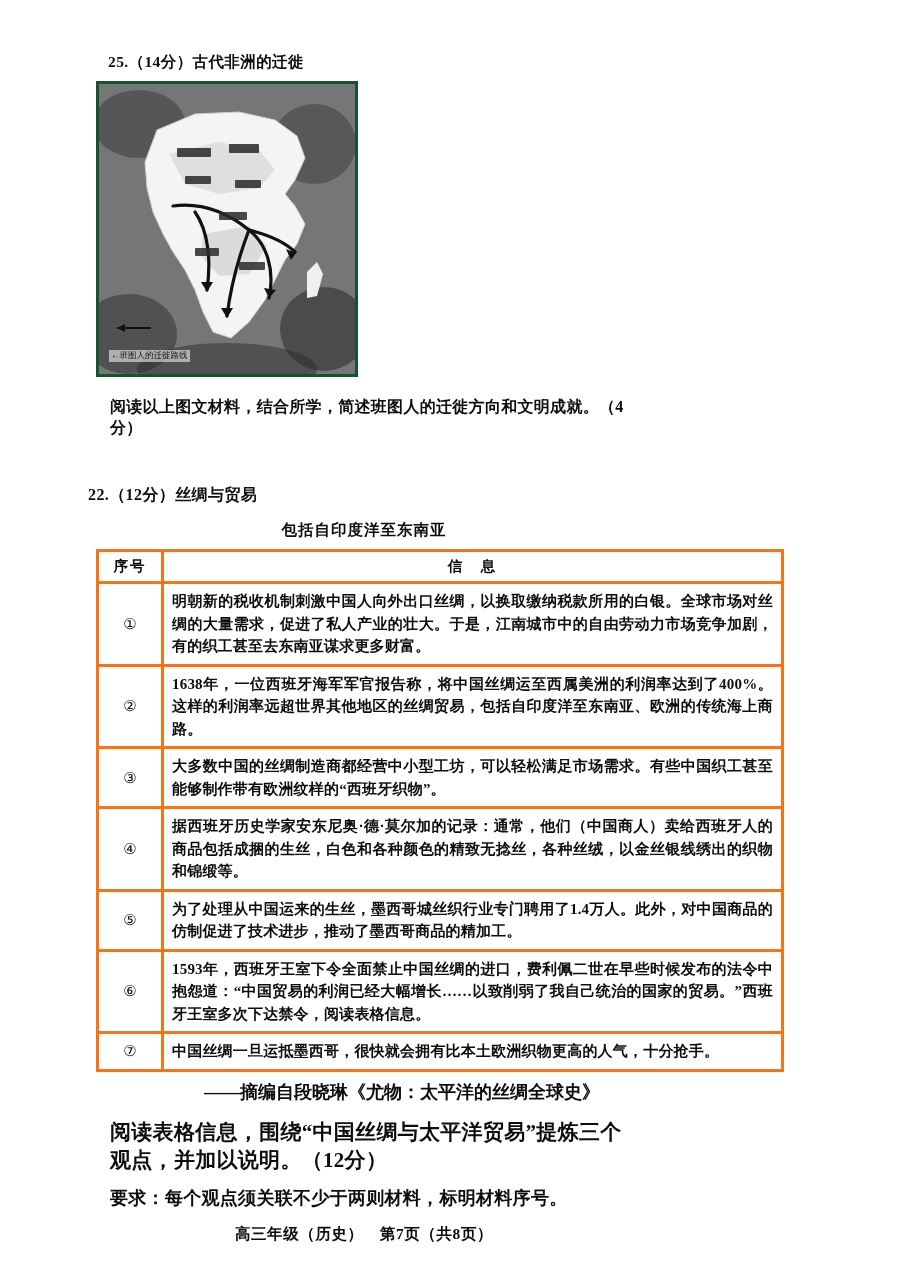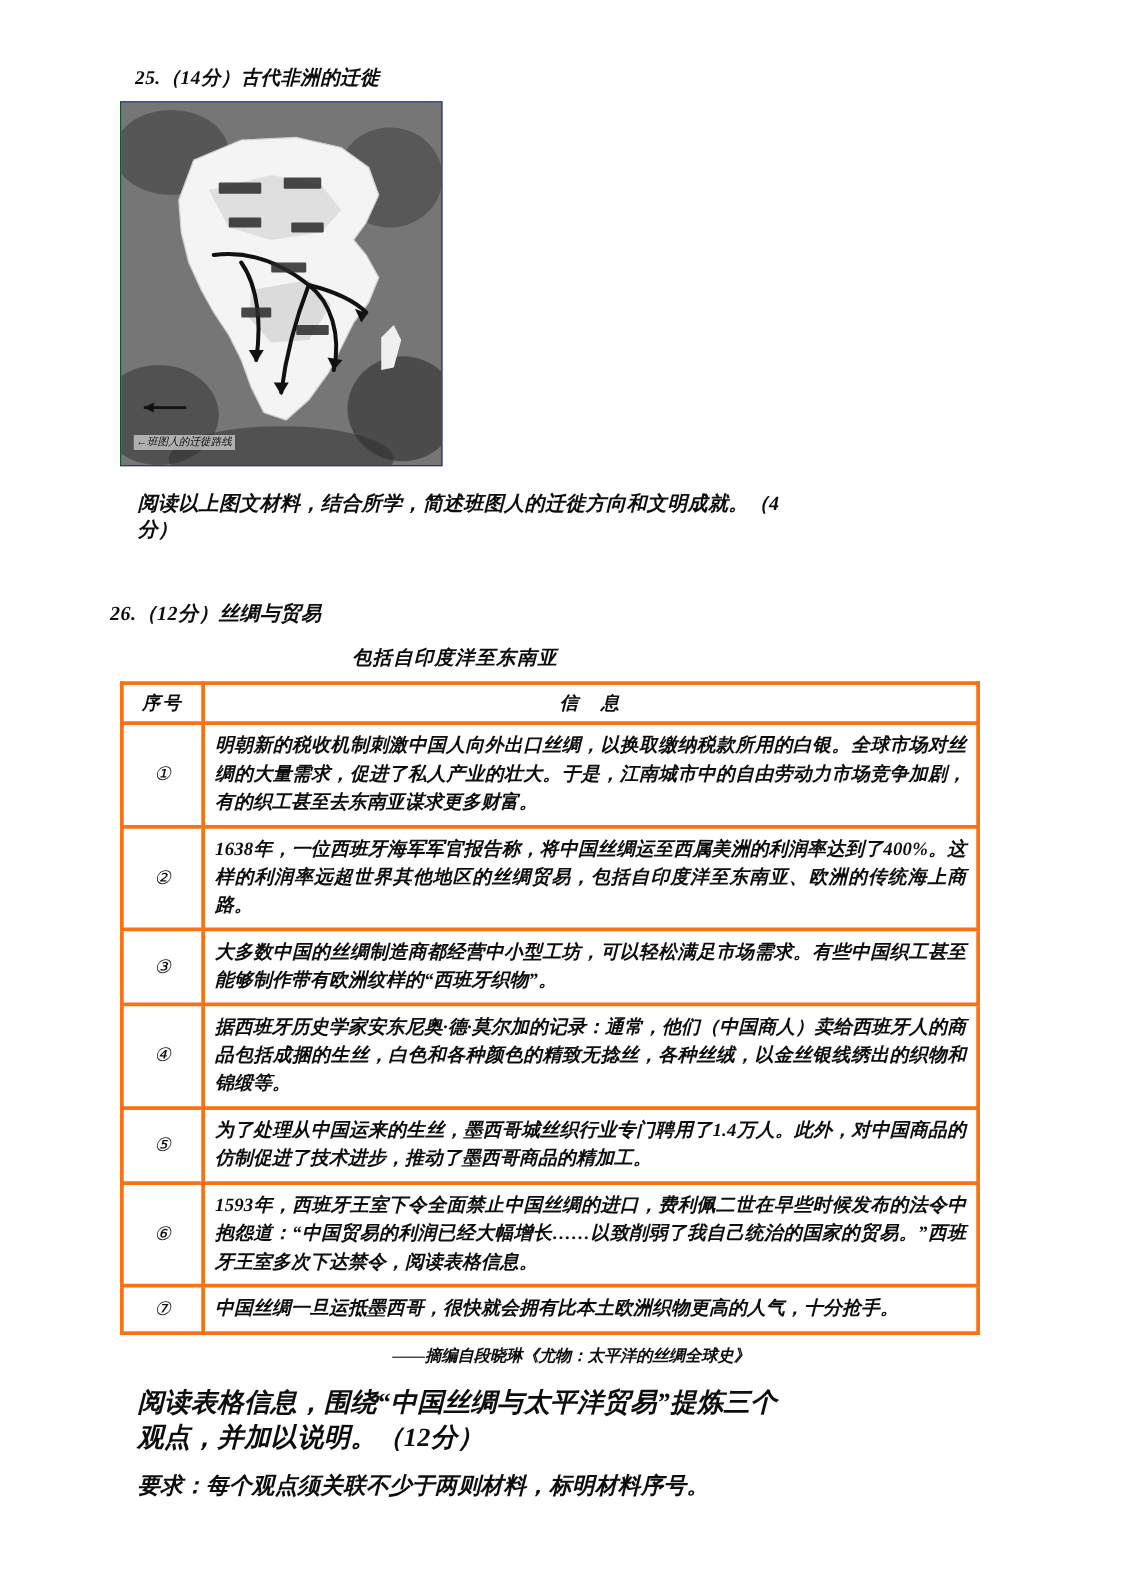--- a/index.html
+++ b/index.html
@@ -14,42 +14,41 @@
     color: #0d0d0d;
     position: relative;
     overflow: hidden;
   }
   .page {
     position: relative;
     width: 728px;
     height: 1273px;
     box-sizing: border-box;
     padding: 52px 96px 0 96px;
-    font-style: italic;
   }
 
   
   .q25-title {
     font-size: 15.5px;
     font-weight: bold;
     letter-spacing: 0.4px;
     margin: 0 0 8px 12px;
   }
   .q25-body {
     display: flex;
     align-items: flex-start;
     gap: 14px;
   }
 
   
   .map-figure {
     width: 256px;
     height: 290px;
-    border: 1px solid #14532d;
-    background: #8b5cf6;
+    border: 3px solid #14532d;
+    background: #3b82f6;
     position: relative;
     flex: 0 0 auto;
     overflow: hidden;
   }
   .map-figure svg { display: block; }
   .map-caption-inner {
     position: absolute;
     left: 10px;
     bottom: 12px;
     font-size: 8.5px;
@@ -123,21 +122,21 @@
   }
   td.cell-info {
     font-size: 15px;
     line-height: 1.5;
     font-weight: bold;
     text-align: justify;
     letter-spacing: 0.2px;
   }
   .q26-source {
     text-align: right;
-    font-size: 13px;
+    font-size: 18px;
     font-weight: bold;
     margin: 8px 32px 0 0;
   }
   .q26-ask {
     margin: 14px 0 0 14px;
     font-size: 21px;
     font-weight: bold;
     letter-spacing: 0.3px;
   }
   .q26-req {
@@ -220,21 +219,21 @@
         </svg>
         <figcaption class="map-caption-inner">←班图人的迁徙路线</figcaption>
       </figure>
 
     </div>
 
     <p class="q25-ask">阅读以上图文材料，结合所学，简述班图人的迁徙方向和文明成就。（4分）</p>
   </section>
 
   <section class="q26">
-    <div class="q26-title">26.（12分）丝绸与贸易</div>
+    <div class="q26-title">22.（12分）丝绸与贸易</div>
     <div class="q26-table-title">包括自印度洋至东南亚</div>
 
     <table class="info-table">
       <thead>
         <tr>
           <th class="col-no">序号</th>
           <th>信　息</th>
         </tr>
       </thead>
       <tbody>
@@ -267,13 +266,14 @@
           <td class="cell-info">中国丝绸一旦运抵墨西哥，很快就会拥有比本土欧洲织物更高的人气，十分抢手。</td>
         </tr>
       </tbody>
     </table>
 
     <p class="q26-source">——摘编自段晓琳《尤物：太平洋的丝绸全球史》</p>
     <p class="q26-ask">阅读表格信息，围绕“中国丝绸与太平洋贸易”提炼三个观点，并加以说明。（12分）</p>
     <p class="q26-req">要求：每个观点须关联不少于两则材料，标明材料序号。</p>
   </section>
 
+  <div class="footer">高三年级（历史）　第7页（共8页）</div>
 </div>
 
 </body></html>

